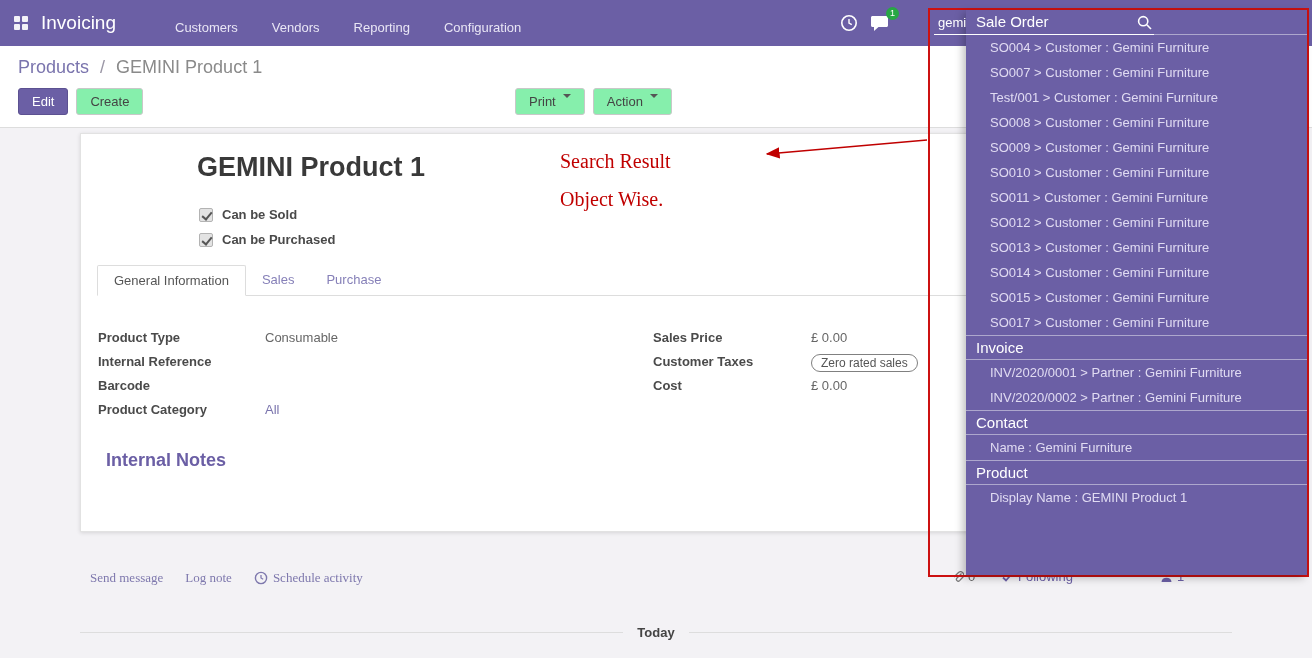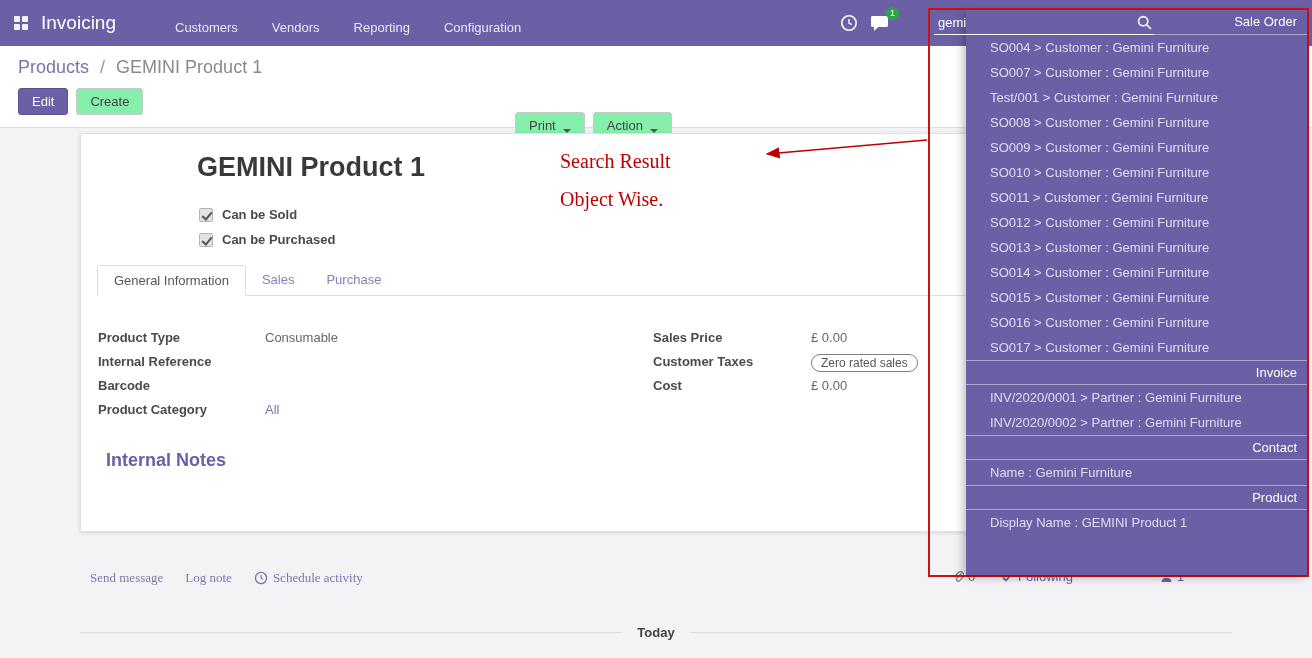--- a/index.html
+++ b/index.html
@@ -26,21 +26,21 @@
   .caret-down.dark { border-top-color:#555; margin-left:7px; }
   
   .breadcrumb { position:absolute; top:57px; left:18px; font-size:18px; z-index:2; }
   .bc-link { color:#7a74ad; cursor:pointer; }
   .bc-sep { color:#9a96a5; margin:0 6px; }
   .bc-current { color:#8a8a8a; }
   .btn-row { position:absolute; top:88px; left:18px; display:flex; gap:8px; z-index:2; }
   .btn { font-size:13px; padding:5px 13px; border-radius:3px; border:1px solid #c8c8c8; background:#86efac; color:#444; cursor:pointer; font-family:inherit; }
   .btn-primary { background:#6b5fa5; border-color:#5c5191; color:#fff; }
   .statusbar-buttons { position:absolute; top:88px; left:515px; display:flex; gap:8px; z-index:2; }
-  .dropdown-btn { display:flex; align-items:flex-end;margin-top:24px; }
+  .dropdown-btn { display:flex; align-items:flex-start; }
   .content-bg { position:absolute; top:127px; left:0; right:0; bottom:0; background:#f3f2f5; border-top:1px solid #ddd; }
   
   .sheet { position:absolute; left:80px; top:133px; width:1152px; height:399px; background:#fff; border:1px solid #e2e2e2; box-shadow:0 1px 4px rgba(0,0,0,.12); z-index:3; }
   .product-title { position:absolute; left:116px; top:18px; font-size:27px; font-weight:bold; color:#393939; }
   .cb-list { position:absolute; left:118px; top:68px; }
   .cb-row { display:flex; align-items:center; height:25px; }
   .cb-box { width:14px; height:14px; background:#e3e3e3; border:1px solid #b3b3b3; border-radius:2px; position:relative; cursor:default; }
   .cb-box.checked::after { content:""; position:absolute; left:4px; top:1px; width:4px; height:8px; border-right:2px solid #555; border-bottom:2px solid #555; transform:rotate(40deg); }
   .cb-label { margin-left:9px; font-weight:bold; font-size:13px; color:#4a4a4a; }
   .tabs { position:absolute; left:16px; right:16px; top:131px; display:flex; border-bottom:1px solid #ddd; }
@@ -69,21 +69,21 @@
   .today-divider { position:absolute; left:80px; right:80px; top:625px; display:flex; align-items:center; z-index:2; }
   .today-divider .line { flex:1; height:1px; background:#ddd; }
   .today-label { margin:0 14px; font-size:13px; font-weight:bold; color:#444; }
   
   .search-overlay { position:absolute; left:928px; top:8px; width:381px; height:569px; border:2px solid #cc1111; z-index:40; display:flex; flex-direction:row; }
   .search-area { height:36px; position:relative; flex:0 0 36px; }
   .search-box { position:absolute; left:4px; top:3px; width:220px; display:flex; align-items:center; border-bottom:1px solid #fff; padding-bottom:2px; }
   .search-input { flex:1; background:transparent; border:none; outline:none; color:#fff; font-size:13px; font-family:inherit; padding:2px 4px; min-width:0; }
   .search-icon { flex:0 0 auto; margin-right:2px; cursor:pointer; display:flex; }
   .dd { flex:1; background:#6b5fa5; overflow:hidden; box-shadow:-3px 3px 8px rgba(0,0,0,.25); }
-  .dd-header { height:25px; line-height:23px; padding:0 10px; color:#fff; font-size:13px; border-top:1px solid rgba(255,255,255,.45); border-bottom:1px solid rgba(255,255,255,.45);text-align:right; }
+  .dd-header { height:25px; line-height:23px; padding:0 10px; color:#fff; font-size:15px; border-top:1px solid rgba(255,255,255,.45); border-bottom:1px solid rgba(255,255,255,.45); }
   .dd-header:first-child { border-top:none; }
   .dd-item { height:25px; line-height:25px; padding:0 10px 0 24px; color:#e0dbf2; font-size:13px; white-space:nowrap; overflow:hidden; text-overflow:ellipsis; cursor:pointer; }
 </style>
 </head>
 <body>
 
 <div class="screen">
 
   <nav class="navbar">
     <div class="apps-icon">
@@ -263,21 +263,20 @@
         <div class="dd-item">SO007 &gt; Customer : Gemini Furniture</div>
         <div class="dd-item">Test/001 &gt; Customer : Gemini Furniture</div>
         <div class="dd-item">SO008 &gt; Customer : Gemini Furniture</div>
         <div class="dd-item">SO009 &gt; Customer : Gemini Furniture</div>
         <div class="dd-item">SO010 &gt; Customer : Gemini Furniture</div>
         <div class="dd-item">SO011 &gt; Customer : Gemini Furniture</div>
         <div class="dd-item">SO012 &gt; Customer : Gemini Furniture</div>
         <div class="dd-item">SO013 &gt; Customer : Gemini Furniture</div>
         <div class="dd-item">SO014 &gt; Customer : Gemini Furniture</div>
         <div class="dd-item">SO015 &gt; Customer : Gemini Furniture</div>
-        <div class="dd-item">SO016 &gt; Customer : Gemini Furniture</div>
         <div class="dd-item">SO017 &gt; Customer : Gemini Furniture</div>
         <div class="dd-header">Invoice</div>
         <div class="dd-item">INV/2020/0001 &gt; Partner : Gemini Furniture</div>
         <div class="dd-item">INV/2020/0002 &gt; Partner : Gemini Furniture</div>
         <div class="dd-header">Contact</div>
         <div class="dd-item">Name : Gemini Furniture</div>
         <div class="dd-header">Product</div>
         <div class="dd-item">Display Name : GEMINI Product 1</div>
       </div>
   </div>

